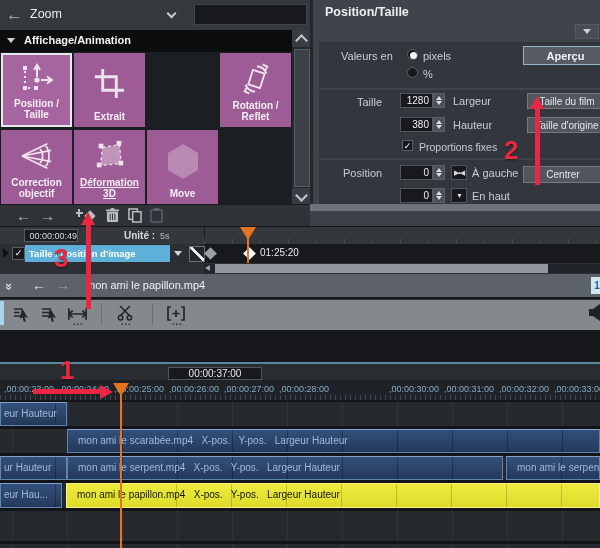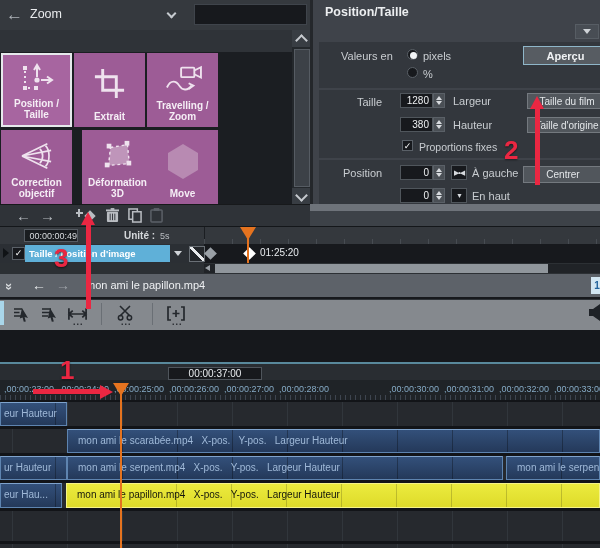--- a/index.html
+++ b/index.html
@@ -108,20 +108,24 @@
 <body>
 
 <div id="app">
 
   <div class="abs topbar">
     <div class="abs backarrow">←</div>
     <div class="abs cat-label txt">Zoom</div>
     <div class="abs chev" style="left:168px;top:10px;"></div>
     <div class="abs searchbox"></div>
   </div>
+  <div class="abs sechead">
+    <div class="abs tri-down" style="left:7px;top:8px;"></div>
+    <div class="abs sechead-title txt">Affichage/Animation</div>
+  </div>
   <div class="abs tiles-wrap" id="tiles">
       <div class="tile selected" style="left: 1px; top: 1px;">
         <div class="tile-icon">
           <svg width="40" height="36" viewBox="0 0 40 36">
             <g stroke="#efe2ee" stroke-width="2" fill="none">
               <path d="M20 16 V6 M17 9 L20 4 L23 9"></path>
               <path d="M24 19 H34 M30 15.5 L35 19 L30 22.5"></path>
               <path d="M8 10 V27 H15" stroke-dasharray="2 3"></path>
             </g>
             <circle cx="20" cy="19" r="2.6" fill="#efe2ee"></circle>
@@ -137,48 +141,47 @@
         <div class="tile-icon">
           <svg width="37" height="35" viewBox="0 0 36 36">
             <g stroke="#efe2ee" stroke-width="3" fill="none">
               <path d="M11 3 V25 H33"></path>
               <path d="M3 11 H25 V33"></path>
             </g>
           </svg>
         </div>
         <div class="tile-label">Extrait</div>
       </div>
-      <div class="tile" style="left: 147px; top: 1px;">
-        <div class="tile-icon">
-          <svg width="44" height="34" viewBox="0 0 44 36">
+      <div class="tile" style="left: 220px; top: 1px;">
+        <div class="tile-icon">
+          <svg width="38" height="34" viewBox="0 0 36 36">
             <g stroke="#efe2ee" stroke-width="2" fill="none">
-              <rect x="20" y="6" width="14" height="10" rx="1"></rect>
-              <path d="M34 9 L41 5.5 V16.5 L34 13"></path>
-              <path d="M5 27 C9 18 15 20 18 25 S27 31 31 25"></path>
-              <path d="M28 22.5 L33 25 L28 28.5"></path>
+              <rect x="12" y="10" width="13" height="16" transform="rotate(18 18.5 18)"></rect>
+              <path d="M29 12 A12 11 0 0 0 19 4.5 M25 2.5 L30 5 L27.5 9.5"></path>
+              <path d="M7 24 A12 11 0 0 0 17 31.5 M11 33.5 L6 31 L8.5 26.5"></path>
             </g>
           </svg>
         </div>
-        <div class="tile-label">Travelling /
-Zoom</div>
+        <div class="tile-label">Rotation /
+Reflet</div>
       </div>
       <div class="tile" style="left: 1px; top: 78px;">
         <div class="tile-icon">
           <svg width="40" height="32" viewBox="0 0 40 34">
             <g stroke="#efe2ee" stroke-width="1.8" fill="none">
               <path d="M4 17 L31 4 M4 17 L31 30 M4 17 L35 11 M4 17 L35 23"></path>
               <path d="M29 6 C34 11 34 23 29 28"></path>
               <path d="M23 9.5 C27 13 27 21 23 24.5"></path>
             </g>
           </svg>
         </div>
         <div class="tile-label">Correction
 objectif</div>
       </div>
-      <div class="tile" style="left: 82px; top: 78px;">
+      <div class="tile" style="left: 74px; top: 78px; text-decoration: underline;">
         <div class="tile-icon">
           <svg width="40" height="34" viewBox="0 0 40 36">
             <polygon points="12,9 30,6 32,26 10,28" fill="rgba(255,255,255,.35)" stroke="#efe2ee" stroke-width="1.5" stroke-dasharray="3 3"></polygon>
             <g fill="#efe2ee">
               <rect x="8" y="5" width="5" height="5"></rect>
               <rect x="27" y="2" width="5" height="5"></rect>
               <rect x="29" y="23" width="5" height="5"></rect>
               <rect x="6" y="25" width="5" height="5"></rect>
             </g>
           </svg>

